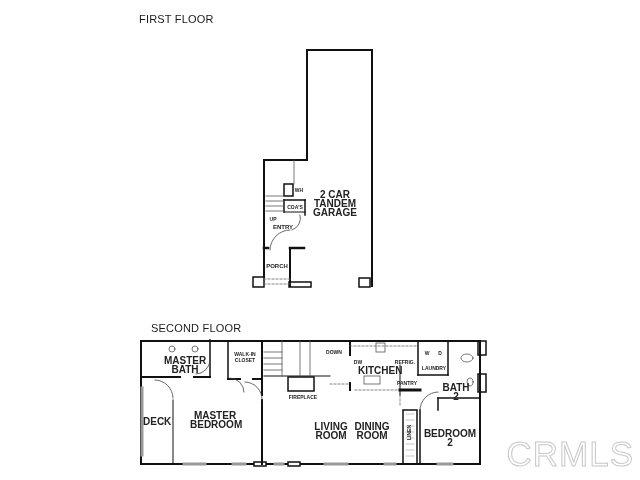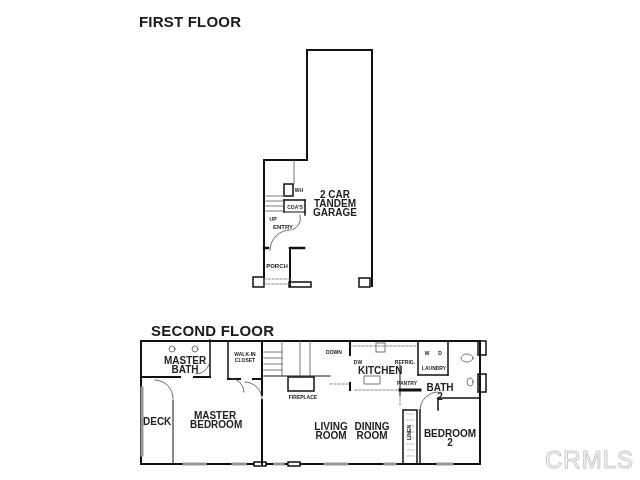--- a/index.html
+++ b/index.html
@@ -1,22 +1,22 @@
 <!DOCTYPE html>
 <html><head>
 <meta charset="utf-8">
 <style>
   html, body { margin: 0; padding: 0; background: #ffffff; }
   body { width: 640px; height: 480px; position: relative; overflow: hidden; font-family: "DejaVu Sans", sans-serif; }
-  .floor-title { position: absolute; font-family: "Liberation Sans", sans-serif; font-weight: bold; font-size: 15px; color: #1a1a1a; letter-spacing: 0.2px; }
+  .floor-title { position: absolute; font-family: "Liberation Sans", sans-serif; font-weight: normal; font-size: 11px; color: #1a1a1a; letter-spacing: 0.2px; }
   .room-label { position: absolute; font-family: "Liberation Sans", sans-serif; font-weight: bold; font-size: 10px; line-height: 9px; color: #222; text-align: center; white-space: pre-line; }
   .small-label { font-size: 6px; line-height: 7px; }
   .tiny-label { font-size: 5px; line-height: 6px; }
   svg.plan { position: absolute; left: 0; top: 0; }
-  .watermark { position: absolute; right: 6px; bottom: 6px; font-family: "Liberation Sans", sans-serif; font-size: 24px; color: transparent; -webkit-text-stroke: 1px #c8c8c8; letter-spacing: 1px; }
+  .watermark { position: absolute; right: 6px; bottom: 6px; font-family: "Liberation Sans", sans-serif; font-size: 35px; color: transparent; -webkit-text-stroke: 1px #c8c8c8; letter-spacing: 1px; }
   .vertical { writing-mode: vertical-rl; transform: rotate(180deg); }
 </style>
 </head>
 <body>
 
 <svg class="plan" width="640" height="480" viewBox="0 0 640 480" xmlns="http://www.w3.org/2000/svg">
   <g stroke="#111" fill="none" stroke-linecap="square">
 
     <g stroke-width="2">
       <polyline points="307,50 372,50 372,286"></polyline>
@@ -181,21 +181,21 @@
 <div class="room-label tiny-label" style="left:229px; top:351px; width:32px;">WALK-IN
 CLOSET</div>
 <div class="room-label tiny-label" style="left:320px; top:349px; width:28px;">DOWN</div>
 <div class="room-label tiny-label" style="left:352px; top:359px; width:12px;">DW</div>
 <div class="room-label" style="left:358px; top:366px; width:44px;">KITCHEN</div>
 <div class="room-label tiny-label" style="left:392px; top:359px; width:26px;">REFRIG.</div>
 <div class="room-label tiny-label" style="left:393px; top:380px; width:28px;">PANTRY</div>
 <div class="room-label tiny-label" style="left:423px; top:350px; width:8px;">W</div>
 <div class="room-label tiny-label" style="left:436px; top:350px; width:8px;">D</div>
 <div class="room-label tiny-label" style="left:420px; top:365px; width:28px;">LAUNDRY</div>
-<div class="room-label" style="left:424px; top:383px; width:32px;text-align:center;">BATH 2</div>
+<div class="room-label" style="left:440px; top:383px; width:32px;text-align:center;">BATH 2</div>
 <div class="room-label tiny-label" style="left:287px; top:394px; width:32px;">FIREPLACE</div>
 <div class="room-label" style="left:143px; top:417px; width:28px;text-align:center;">DECK</div>
 <div class="room-label" style="left:190px; top:411px; width:50px;">MASTER
 BEDROOM</div>
 <div class="room-label" style="left:280px; top:422px; width:40px;margin-left:31px;">LIVING
 ROOM</div>
 <div class="room-label" style="left:352px; top:422px; width:40px;">DINING
 ROOM</div>
 <div class="room-label tiny-label vertical" style="left:406px; top:425px;">LINEN</div>
 <div class="room-label" style="left:422px; top:429px; width:56px;">BEDROOM 2</div>

